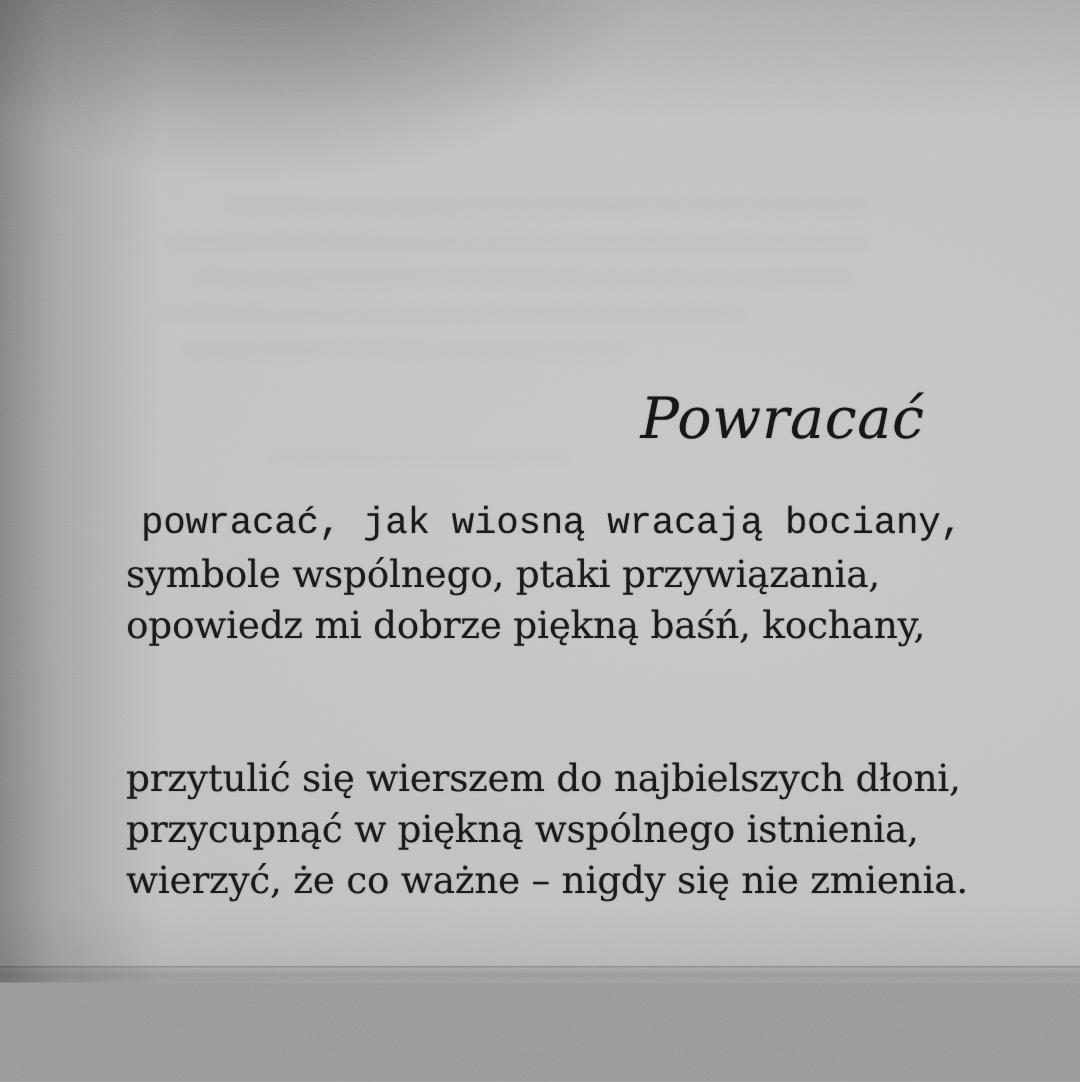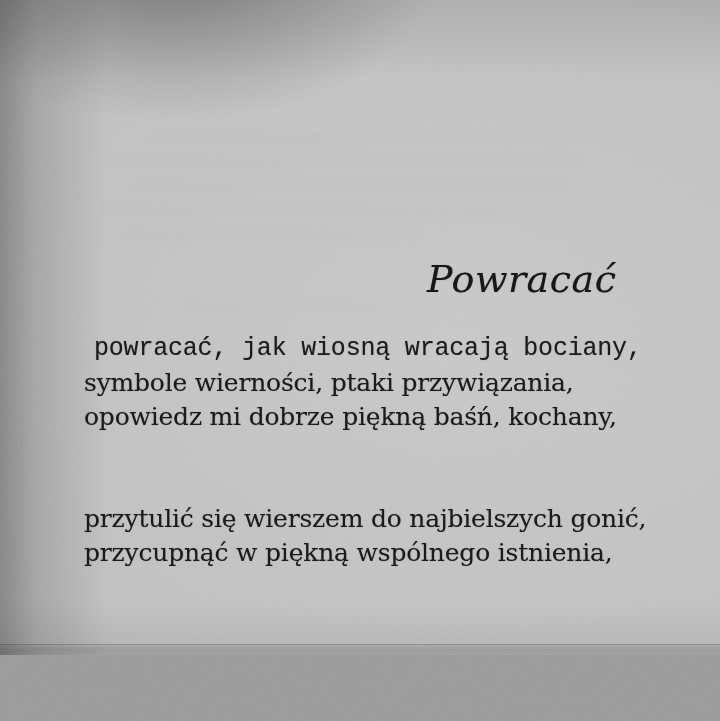--- a/index.html
+++ b/index.html
@@ -112,27 +112,28 @@
     <div class="ghost g2"></div>
     <div class="ghost g3"></div>
     <div class="ghost g4"></div>
     <div class="ghost g5"></div>
     <div class="ghost g6"></div>
 
     <h1 class="title">Powracać</h1>
 
     <div class="stanza s1">
       <p>powracać, jak wiosną wracają bociany,</p>
-      <p>symbole wierności, ptaki przywiązania,</p>
+      <p>symbole wspólnego, ptaki przywiązania,</p>
       <p>opowiedz mi dobrze piękną baśń, kochany,</p>
     </div>
 
     <div class="stanza s2">
-      <p>przytulić się wierszem do najbielszych gonić,</p>
+      <p>przytulić się wierszem do najbielszych dłoni,</p>
       <p>przycupnąć w piękną wspólnego istnienia,</p>
+      <p>wierzyć, że co ważne – nigdy się nie zmienia.</p>
     </div>
 
 
     <div class="bottom-edge"></div>
 
     <svg class="grain" width="720" height="721" xmlns="http://www.w3.org/2000/svg">
       <filter id="grain-f" x="0" y="0" width="100%" height="100%">
         <feTurbulence type="fractalNoise" baseFrequency="0.85" numOctaves="2" stitchTiles="stitch"></feTurbulence>
         <feColorMatrix type="saturate" values="0"></feColorMatrix>
         <feComponentTransfer>

